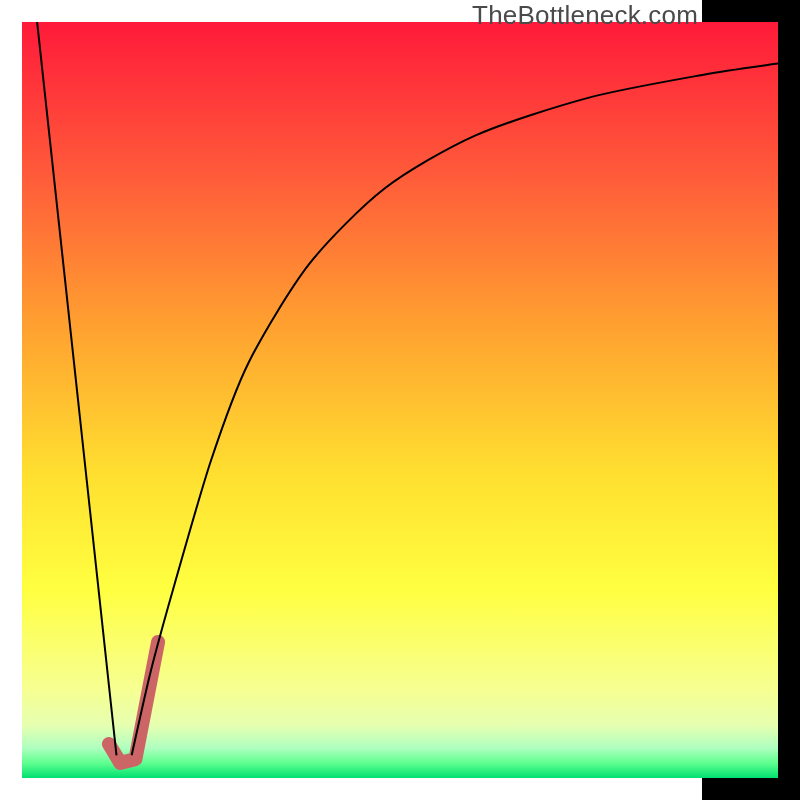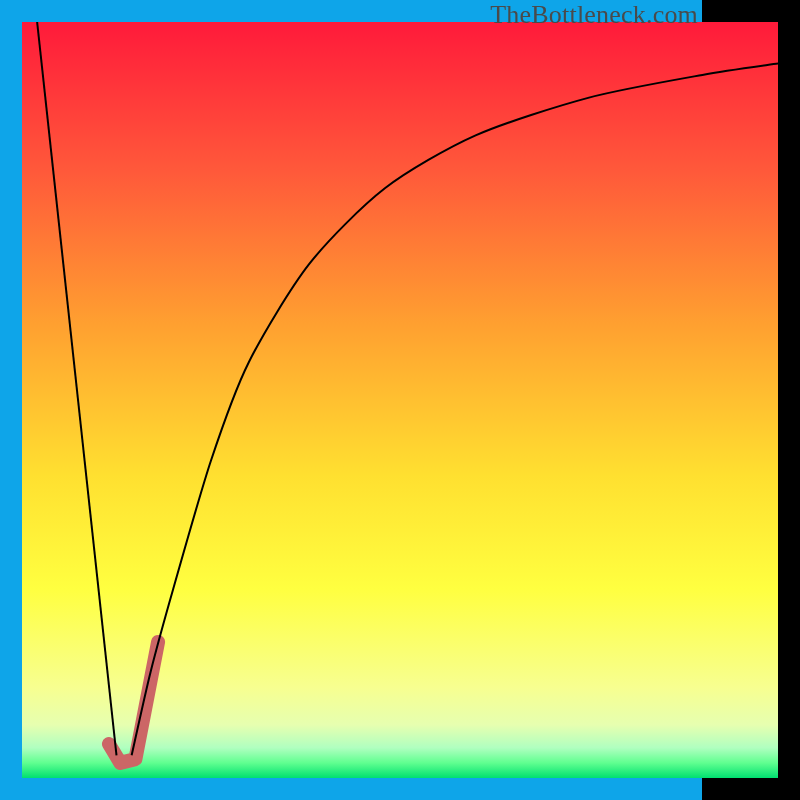--- a/index.html
+++ b/index.html
@@ -8,22 +8,21 @@
     width: 800px;
     height: 800px;
     overflow: hidden;
     background: #000;
     font-family: Arial, Helvetica, sans-serif;
   }
   .frame {
     position: relative;
     width: 702px;
     height: 800px;
-    background: #0ea5e9;
-    font-family: Liberation Serif, serif;
+    background: #ffffff;
   }
   .plot-area {
     position: absolute;
     left: 22px;
     top: 22px;
     width: 756px;
     height: 756px;
   }
   .watermark {
     position: absolute;

